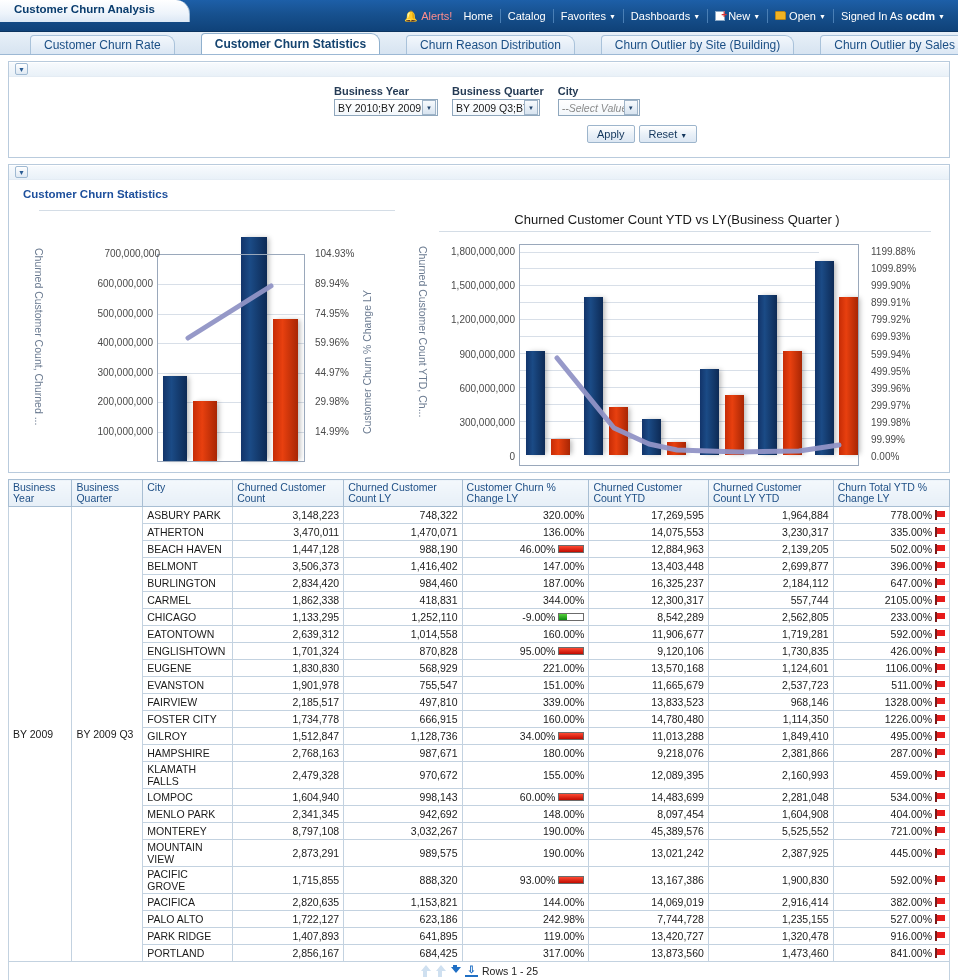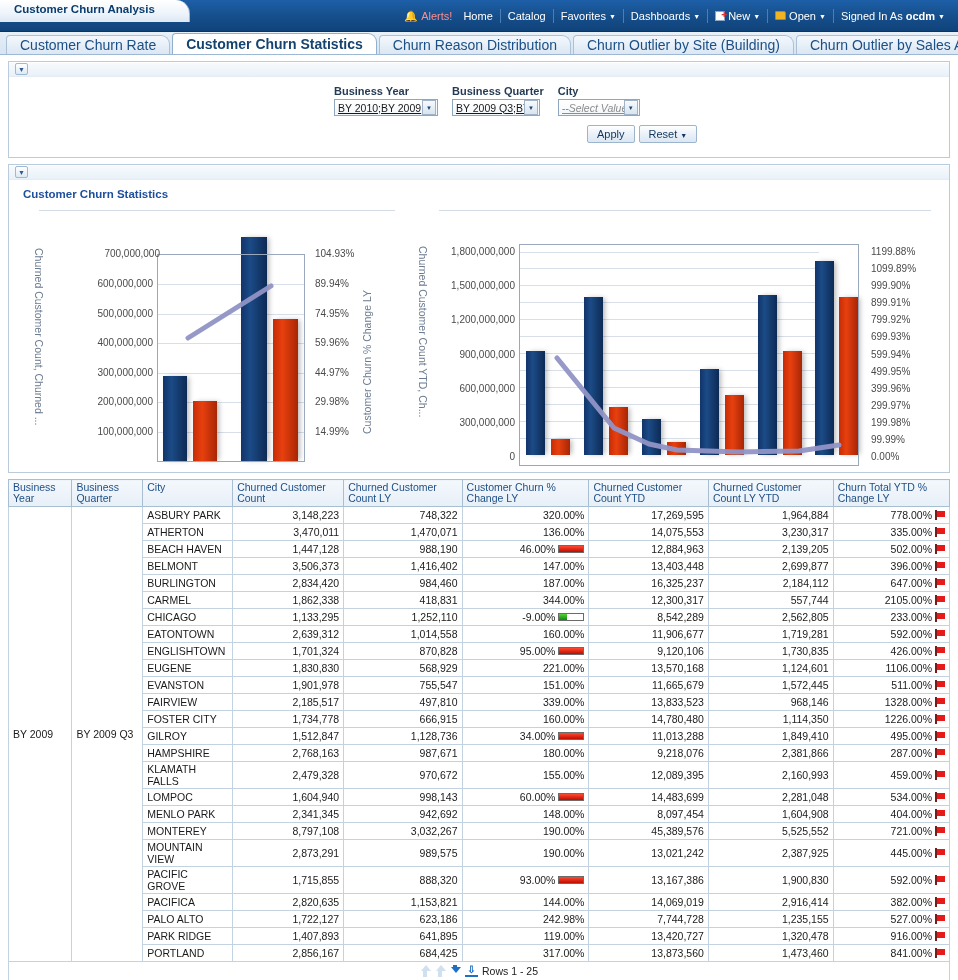--- a/index.html
+++ b/index.html
@@ -57,26 +57,26 @@
     height: 23px;
     background: linear-gradient(to bottom, #e8f0f8 0%, #d7e4f1 100%);
     border-bottom: 1px solid #9cb8d4;
     display: flex; align-items: flex-end;
     padding-left: 6px;
   }
   .ptab {
     height: 19px; line-height: 19px;
     padding: 0 13px 0 13px;
     margin-right: 2px;
-    font-size: 14px;
+    font-size: 12px;
     color: #1b4f85;
     background: linear-gradient(to bottom, #f4f8fc 0%, #dbe7f4 100%);
     border: 1px solid #a9c2da; border-bottom: none;
     border-top-left-radius: 4px; border-top-right-radius: 9px;
-    white-space: nowrap; cursor: pointer;
+    white-space: nowrap; cursor: pointer; margin-left: 24px;
   }
   .ptab.active {
     background: #ffffff;
     font-weight: bold;
     color: #14436f;
     height: 21px; line-height: 21px;
     border-color: #90b0cd;
   }
 
   
@@ -110,21 +110,21 @@
   .pfield { display:flex; flex-direction:column; }
   .pfield label { font-size:11px; font-weight:bold; color:#253b55; margin-bottom:2px; }
   .selbox {
     height: 17px; width: 100px;
     border: 1px solid #8fa7bd;
     background: linear-gradient(to bottom,#ffffff 0%, #f3f7fb 100%);
     display:flex; align-items:center;
     font-size: 10.5px; color:#1a1a1a;
     padding-left: 3px; cursor:pointer;
   }
-  .selbox .val { flex:1; overflow:hidden; white-space:nowrap;text-decoration:underline; }
+  .selbox .val { flex:1; overflow:hidden; white-space:nowrap; }
   .selbox.placeholder .val { color:#8b8b8b; font-style: italic; }
   .selbox .arrow {
     width: 14px; height: 15px; margin-right:1px;
     background: linear-gradient(to bottom,#f7fafd,#d8e4f0);
     border:1px solid #9fb4c8;
     display:flex;align-items:center;justify-content:center;
     font-size:6px; color:#22456e;
   }
   .pfield.w-year .selbox { width: 104px; }
   .pfield.w-qtr .selbox { width: 88px; }
@@ -388,20 +388,21 @@
           <div class="y2tick" style="left:306px; top:72px;">89.94%</div>
           <div class="y2tick" style="left:306px; top:102px;">74.95%</div>
           <div class="y2tick" style="left:306px; top:131px;">59.96%</div>
           <div class="y2tick" style="left:306px; top:161px;">44.97%</div>
           <div class="y2tick" style="left:306px; top:190px;">29.98%</div>
           <div class="y2tick" style="left:306px; top:220px;">14.99%</div>
         </div>
       </div>
 
       <div class="chartbox right">
+        <div class="ch-title">Churned Customer Count YTD vs LY(Business Quarter )</div>
         <div class="ch-rule"></div>
 
         <div class="axislabel" style="left:8px; top:40px; height:196px;">Churned Customer Count YTD, Ch...</div>
 
         <div class="plotarea" style="left:0; top:0; width:536px; height:262px;">
 
           <div class="gridline" style="left:110px; top:46px;  width:300px;"></div>
           <div class="gridline" style="left:110px; top:62px;  width:300px;"></div>
           <div class="gridline" style="left:110px; top:79px;  width:300px;"></div>
           <div class="gridline" style="left:110px; top:96px;  width:300px;"></div>
@@ -687,21 +688,21 @@
         <tr>
           <td class="city">EVANSTON</td>
           <td class="num">1,901,978</td>
           <td class="num">755,547</td>
           <td class="pct-cell">
             <div class="pctwrap">
               <span>151.00%</span>
             </div>
           </td>
           <td class="num">11,665,679</td>
-          <td class="num">1,572,445</td>
+          <td class="num">2,537,723</td>
           <td class="pct-cell">
             <div class="pctwrap">
               <span>511.00%</span>
               <span class="flag"></span>
             </div>
           </td>
         </tr>
         <tr>
           <td class="city">FAIRVIEW</td>
           <td class="num">2,185,517</td>

